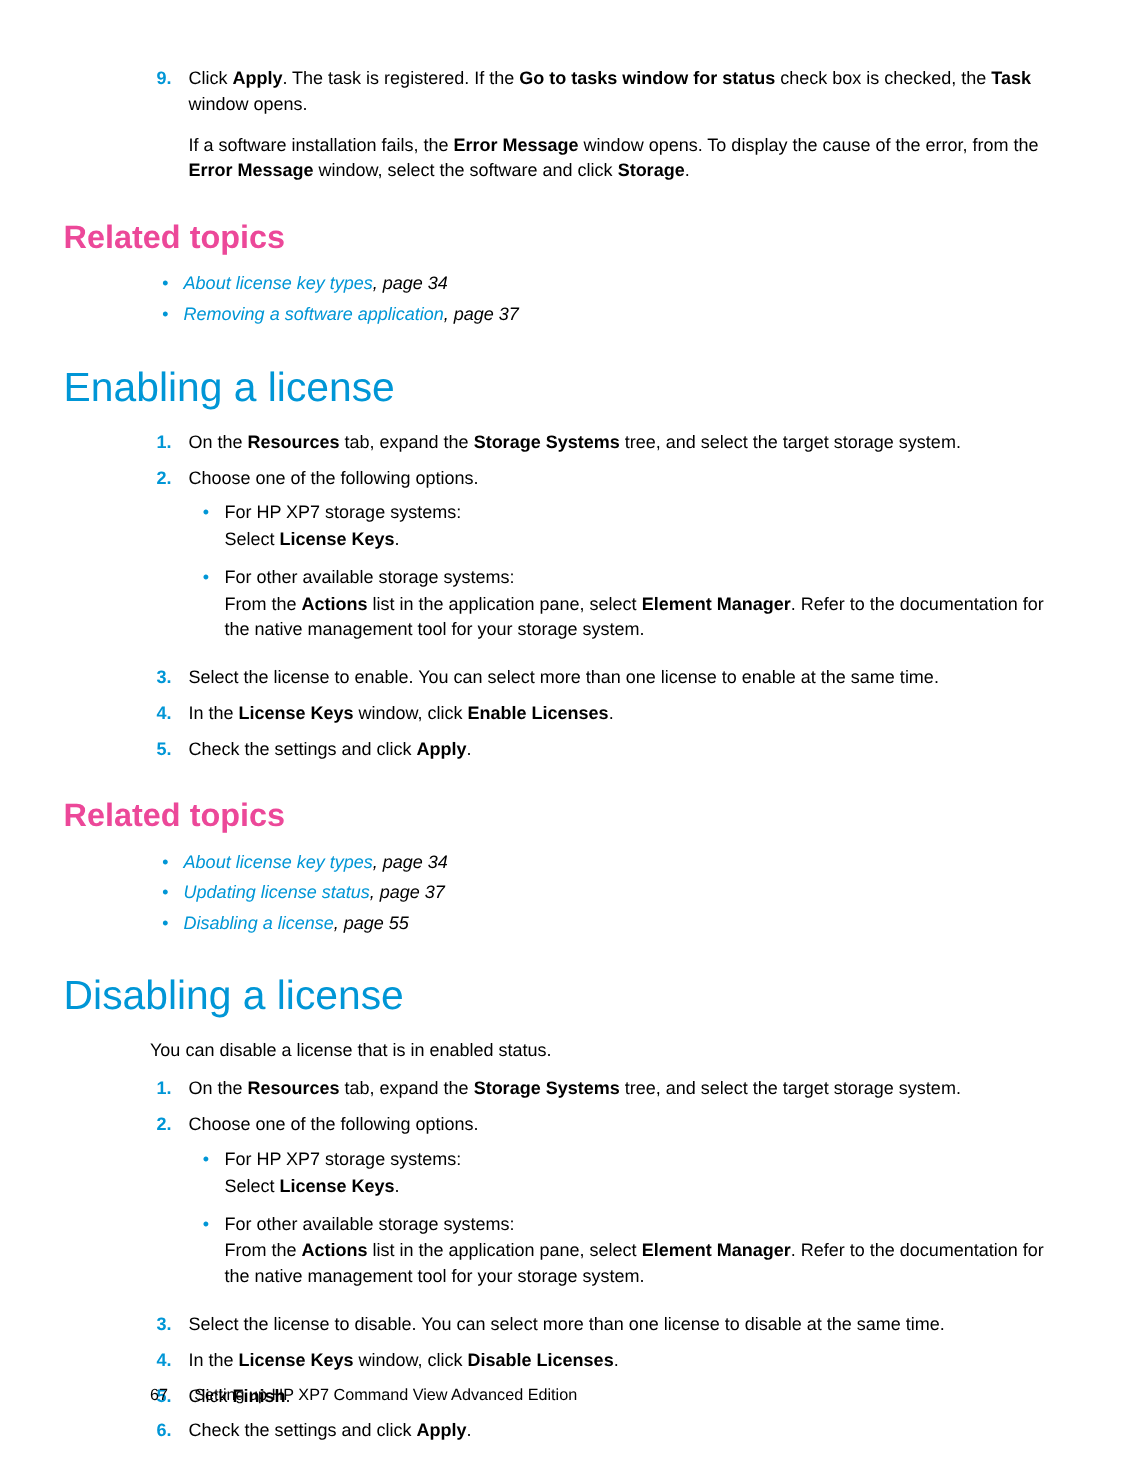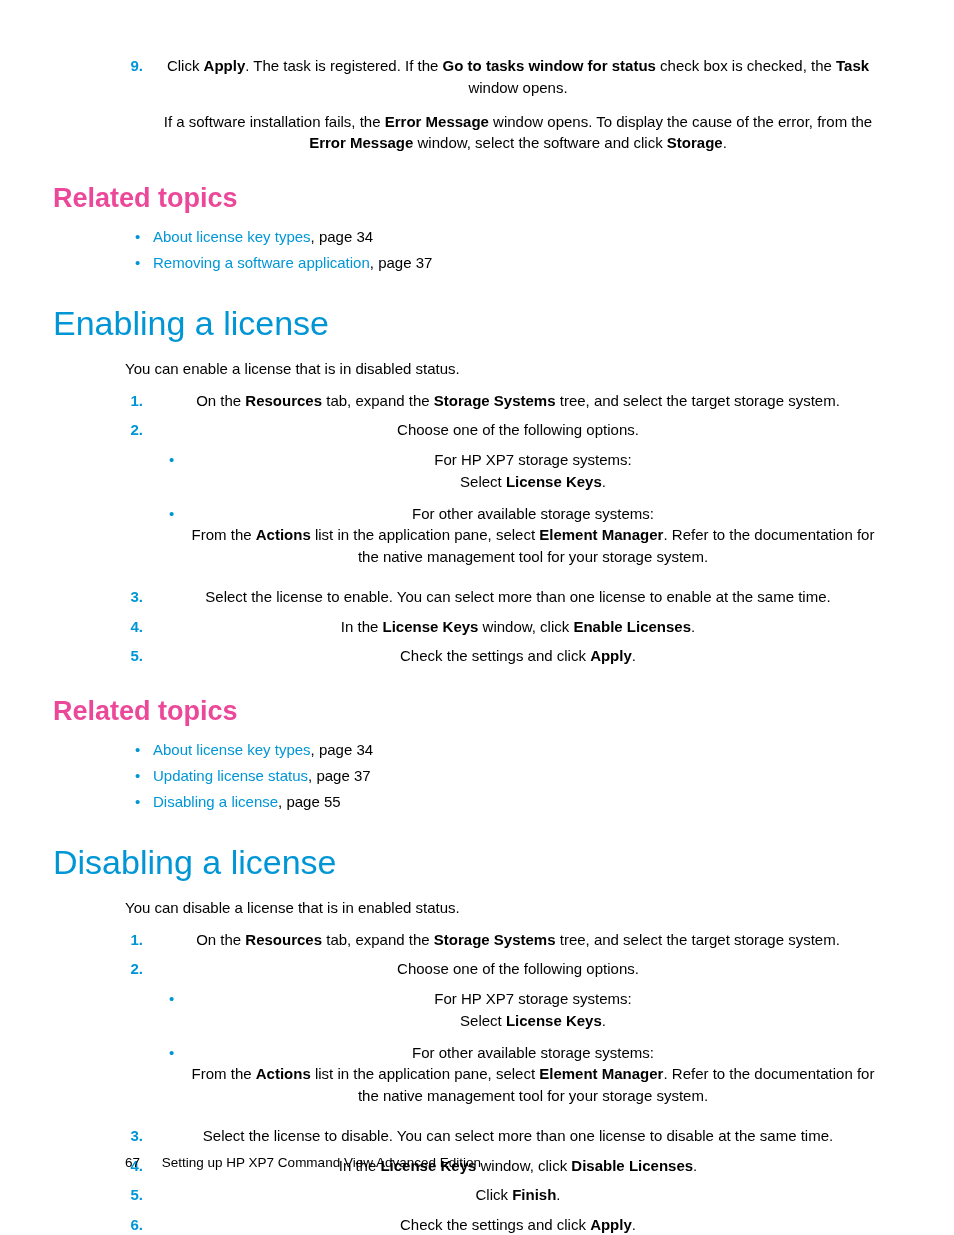--- a/index.html
+++ b/index.html
@@ -28,37 +28,38 @@
     margin-bottom: 8px;
   }
   .ol .num {
     color: #0096d6;
     font-weight: bold;
     min-width: 32px;
     text-align: right;
     padding-right: 14px;
     flex-shrink: 0;
   }
-  .ol .content { flex: 1; text-align: center; }
+  .ol .content { flex: 1; }
   .related-h {
     color: #ec4899;
     font-size: 27px;
     font-weight: bold;
     margin: 25px 0 8px 0;
   }
   .ul {
     list-style: none;
     margin: 0;
     padding: 0;
   }
   .ul > li {
     position: relative;
     padding-left: 20px;
     margin-left: 80px;
     margin-bottom: 4px;
+    font-style: italic;
   }
   .ul > li::before {
     content: "•";
     position: absolute;
     left: 2px;
     color: #0096d6;
     font-size: 15px;
   }
   .link { color: #0096d6; }
   .h1 {
@@ -116,21 +117,20 @@
     </li>
   </ol>
 
   <div class="related-h">Related topics</div>
   <ul class="ul">
     <li><span class="link">About license key types</span><span>, page 34</span></li>
     <li><span class="link">Removing a software application</span><span>, page 37</span></li>
   </ul>
 
   <div class="h1">Enabling a license</div>
-  <div class="intro">You can enable a license that is in disabled status.</div>
   <ol class="ol main">
     <li>
         <span class="num">1.</span>
       <div class="content"><span>On the </span><b>Resources</b><span> tab, expand the </span><b>Storage Systems</b><span> tree, and select the target storage system.</span></div>
     </li>
     <li>
         <span class="num">2.</span>
       <div class="content">
         <span>Choose one of the following options.</span>
         <ul class="nested-ul">

